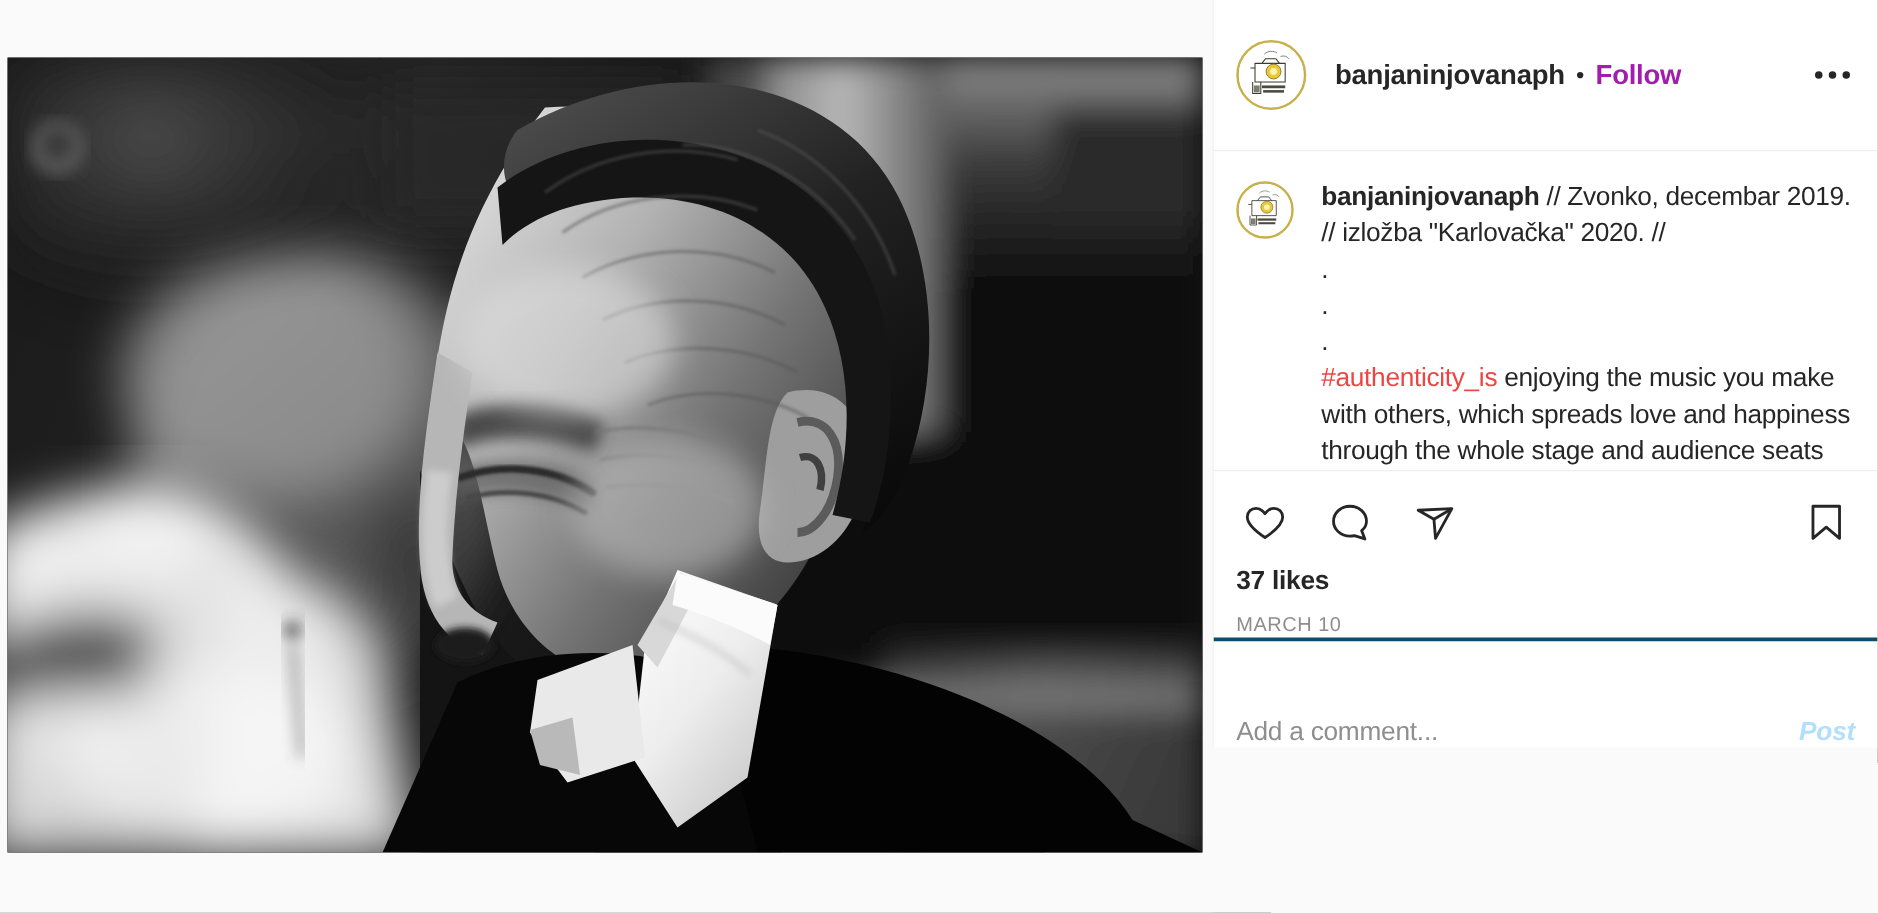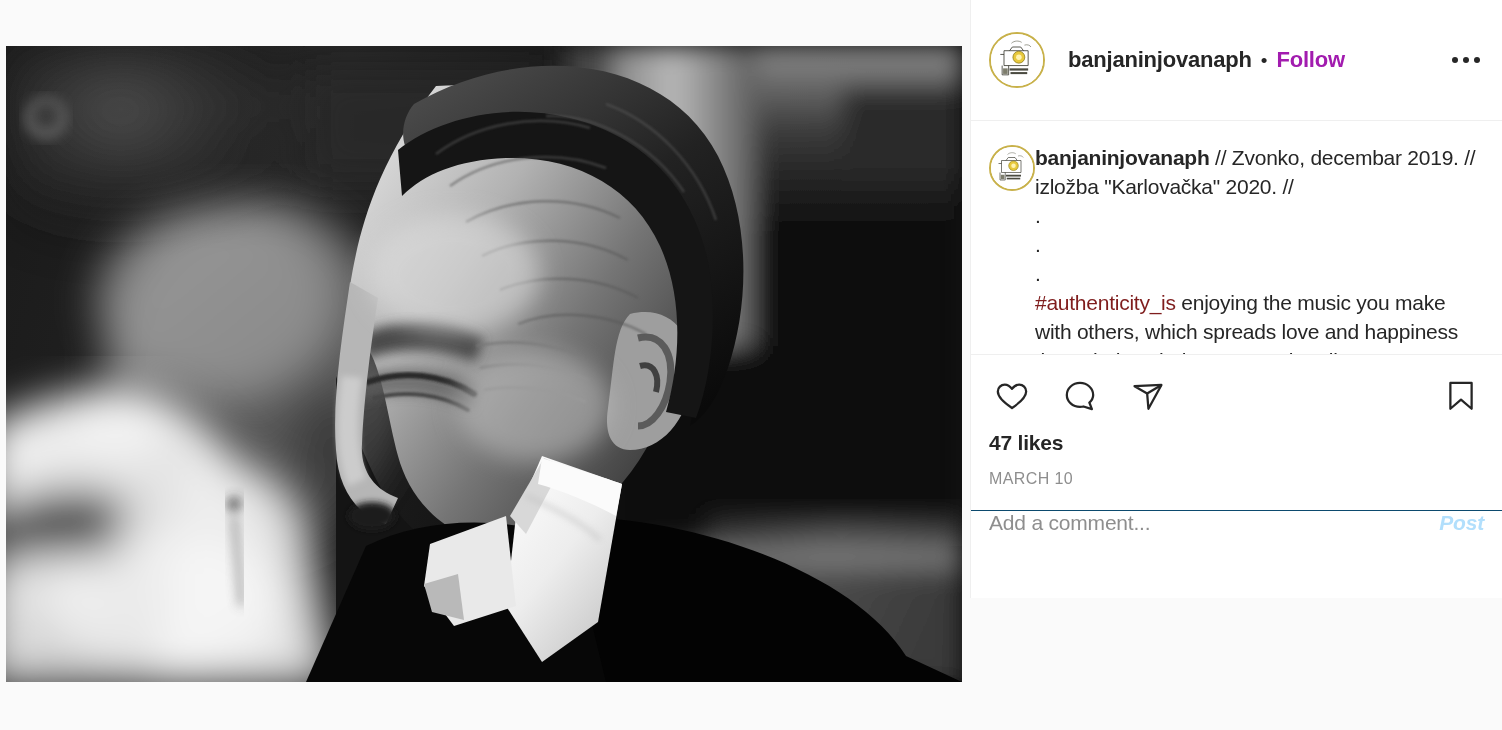--- a/index.html
+++ b/index.html
@@ -126,38 +126,39 @@
     width: 46px; height: 46px;
     border-radius: 50%;
     flex: 0 0 46px;
     background: #fff;
     border: 2px solid #c8b14a;
     overflow: hidden;
     margin-top: 2px;
   }
   .caption-avatar svg { display:block; width:100%; height:100%; }
   .caption-body {
+    margin-left: 22px;
     flex: 1 1 auto;
     min-width: 0;
     font-size: 21px;
     line-height: 29px;
     color: #262626;
     letter-spacing: -0.25px;
     word-wrap: break-word;
   }
   .caption-user {
     font-weight: 700;
     color: #262626;
   }
   .caption-text { color: #262626; }
   .caption-dotline {
     display: block;
     height: 29px;
   }
-  .hashtag { color: #7f1d1d; }
+  .hashtag { color: #ef4444; }
   .caption-time {
     margin-top: 21px;
     font-size: 19px;
     color: #8e8e8e;
     letter-spacing: -0.1px;
   }
 
   
   .actions-wrap {
     flex: 0 0 auto;
@@ -180,34 +181,33 @@
   .action-spacer { flex: 1 1 auto; }
   .likes-count {
     margin-top: 12px;
     font-size: 21px;
     font-weight: 700;
     color: #262626;
     letter-spacing: -0.2px;
   }
   .post-date {
     margin-top: 15px;
-    margin-bottom: 22px;
     font-size: 16px;
     color: #8e8e8e;
     letter-spacing: 0.4px;
     text-transform: uppercase;
   }
 
   
   .add-comment {
     flex: 0 0 auto;
-    border-top: 1px solid #0c4a6e;
+    border-top: 3px solid #0c4a6e;
     height: 88px;
     display: flex;
-    align-items: flex-start;
+    align-items: flex-end;
     padding: 0 18px;
   }
   .comment-input {
     flex: 1 1 auto;
     border: none;
     outline: none;
     background: transparent;
     font-family: "Liberation Sans", sans-serif;
     font-size: 21px;
     color: #262626;
@@ -540,21 +540,21 @@
             <path d="M21.5 4.2 L 11.4 10.2" stroke-linejoin="round"></path>
           </svg>
         </div>
         <div class="action-spacer"></div>
         <div class="action-btn">
           <svg width="34" height="34" viewBox="0 0 24 24" fill="none" stroke="#262626" stroke-width="1.6">
             <path d="M4.5 2.8 L 19.5 2.8 L 19.5 21 L 12 14.6 L 4.5 21 Z" stroke-linejoin="round"></path>
           </svg>
         </div>
       </div>
-      <div class="likes-count">47 likes</div>
+      <div class="likes-count">37 likes</div>
       <div class="post-date">MARCH 10</div>
     </div>
 
     <div class="add-comment">
       <input class="comment-input" type="text" placeholder="Add a comment..." style="">
       <button class="post-btn">Post</button>
     </div>
 
   </div>
 </div>

